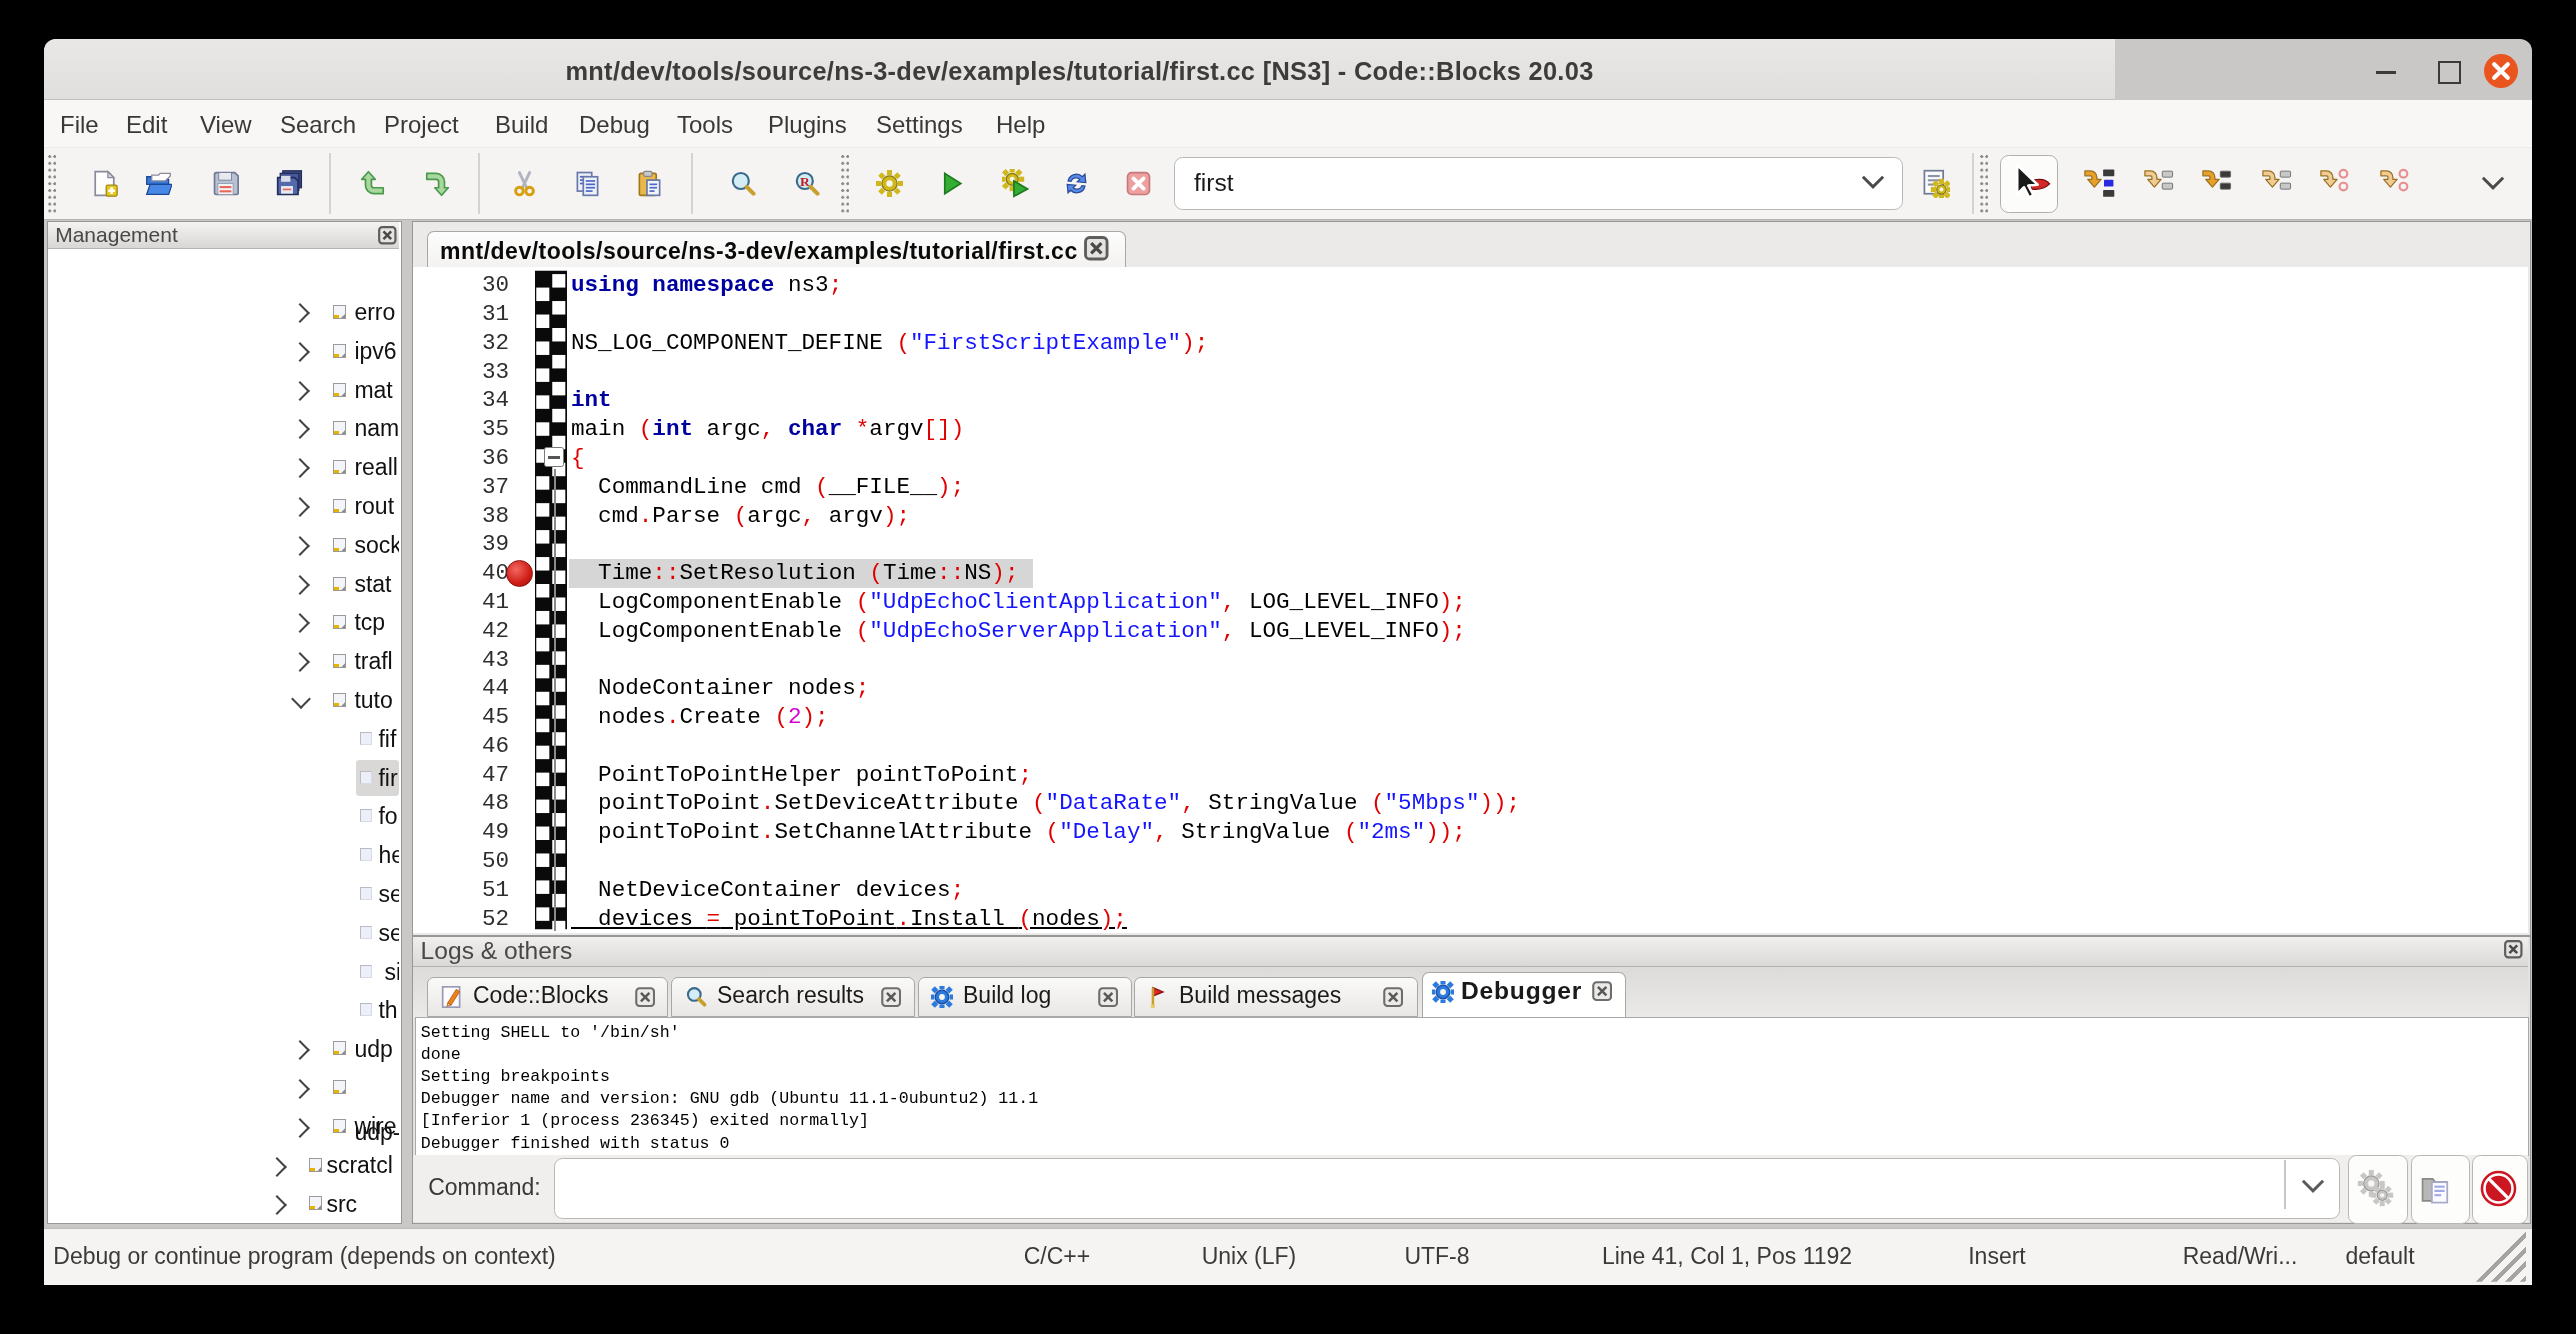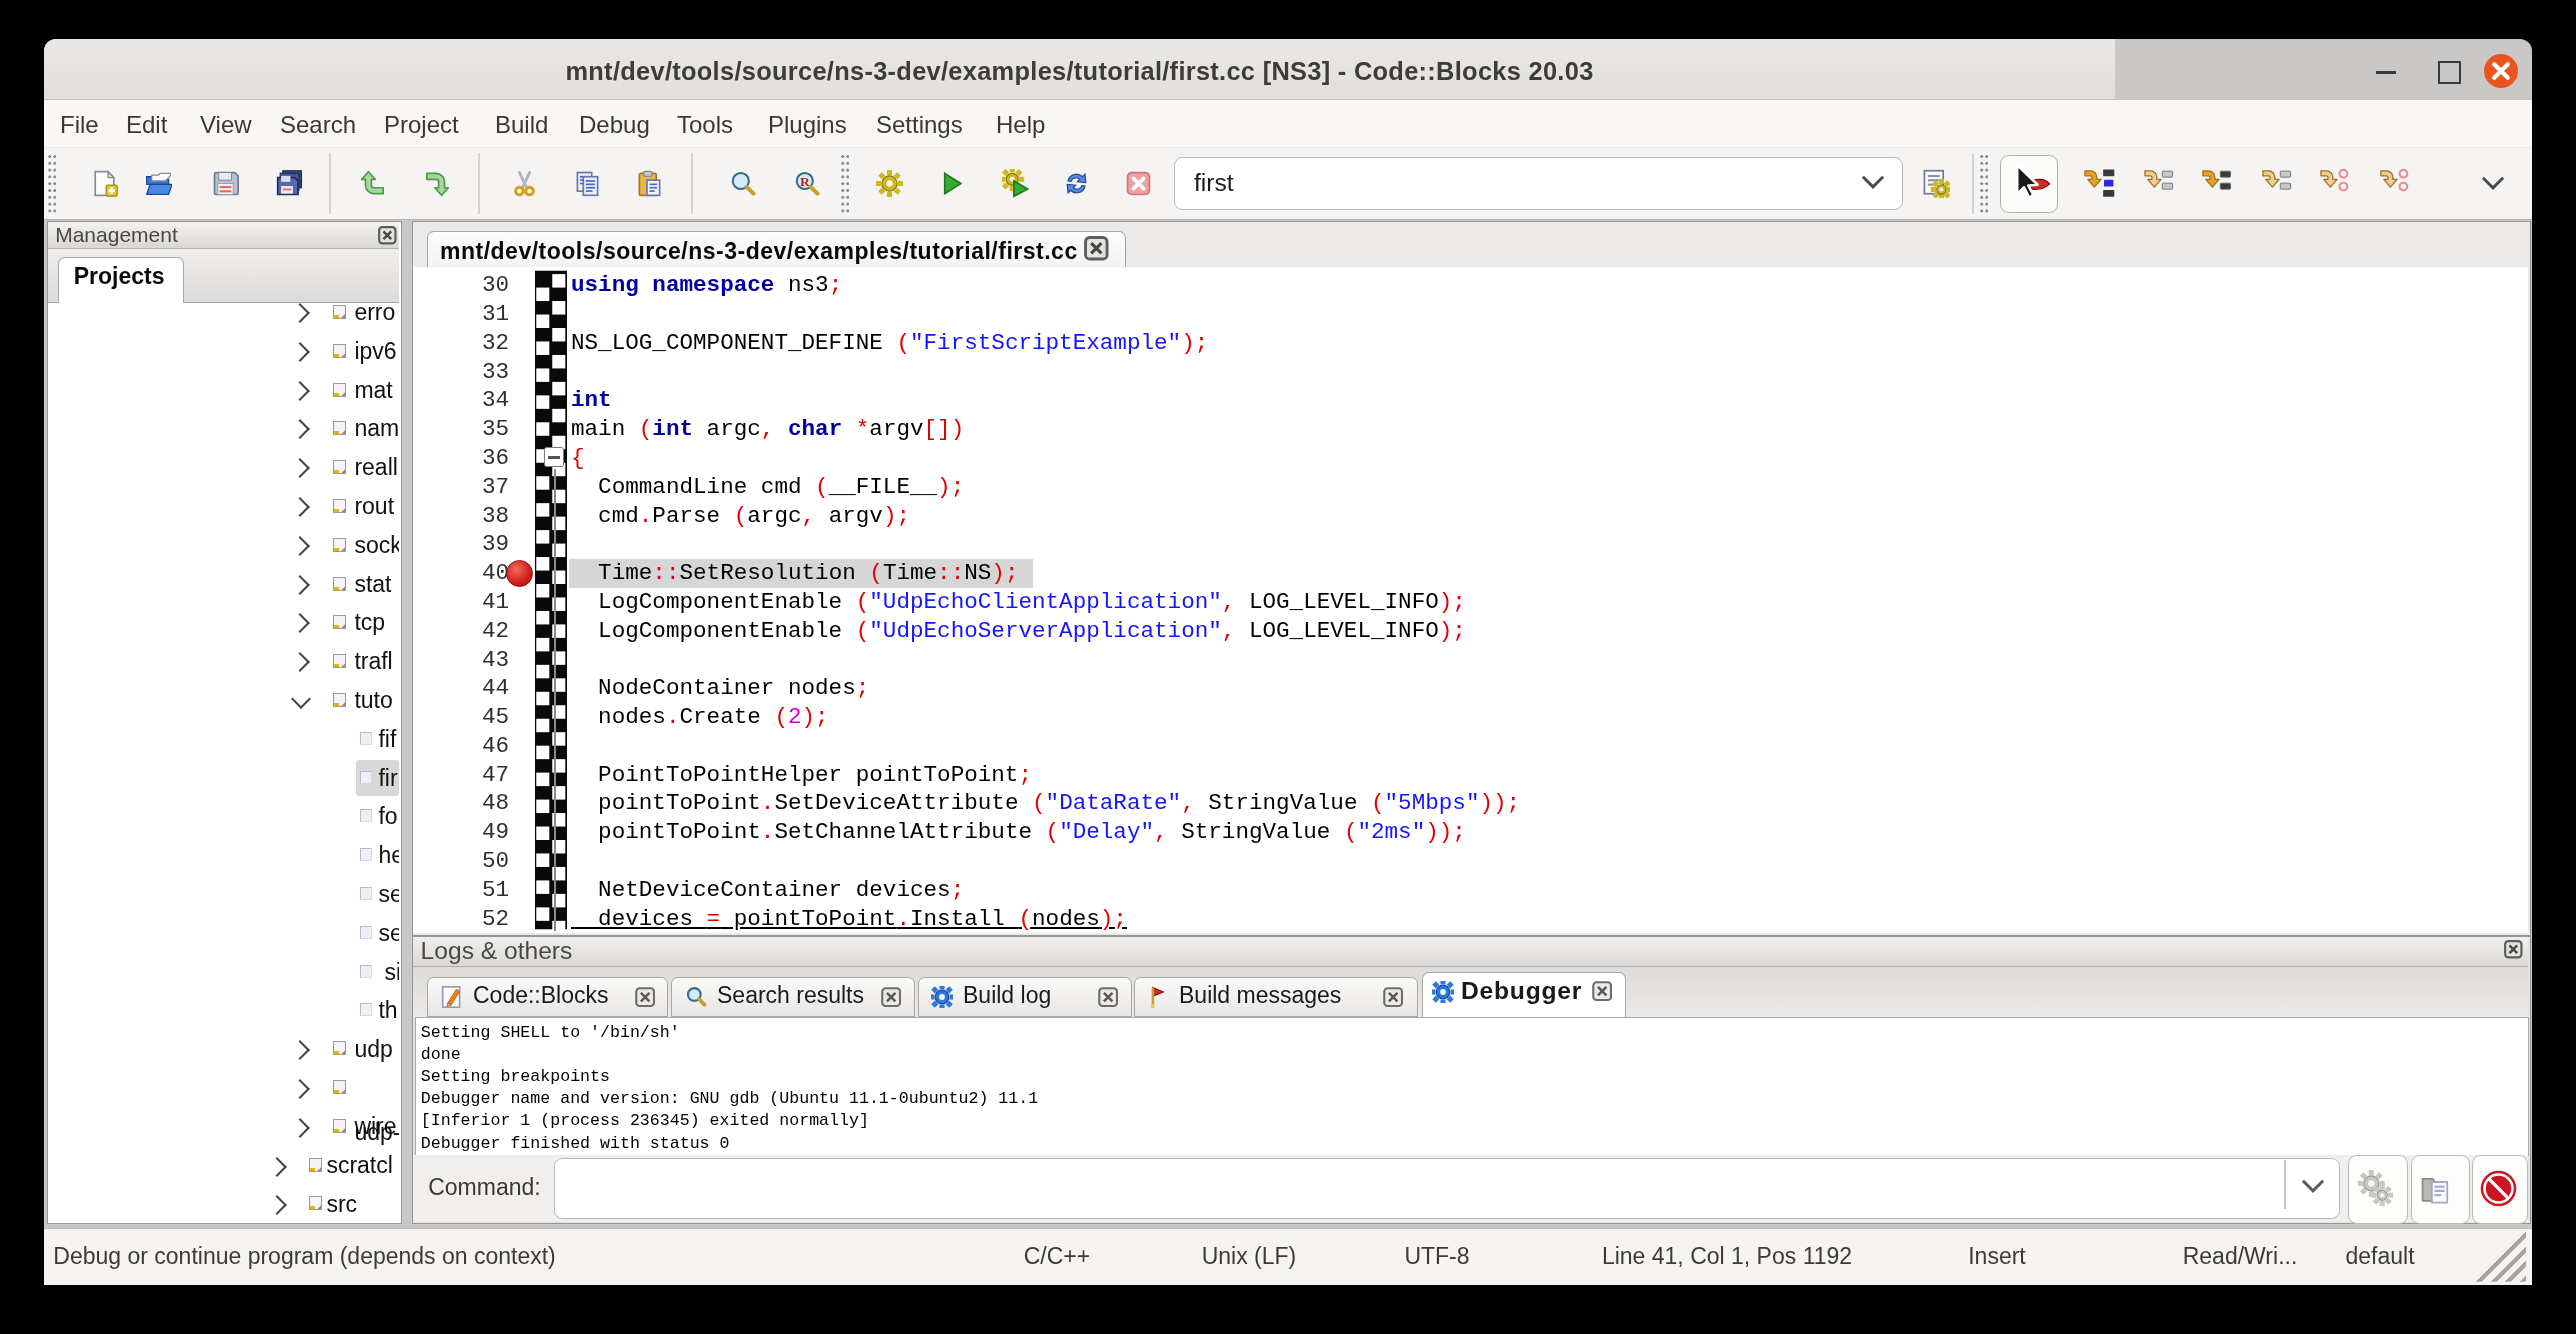--- a/index.html
+++ b/index.html
@@ -251,24 +251,20 @@
       </svg>
   </div>
   <div class="abs" id="mgmt">
     <div class="abs" id="mgmthdr">
       <div class="abs" style="left:6.8px;top:0.8px;font-size:21px;color:#4a4846;">Management</div>
 <svg class="abs" style="left:330px;top:4.2px;" width="18.6" height="18.6" viewBox="0 0 24 24">
           <rect x="1.5" y="1.5" width="21" height="21" rx="4" fill="#e4e3e1" stroke="#5e5d5b" stroke-width="2.8"></rect>
           <path d="M7 7 L17 17 M17 7 L7 17" stroke="#4a4947" stroke-width="3.2"></path>
         </svg>
     </div>
-    <div class="abs" id="mgmttabs">
-      <div class="abs" id="projtab"></div>
-      <div class="abs" style="left:25.4px;top:14.4px;font-size:23px;font-weight:bold;color:#0a0a0a;">Projects</div>
-    </div>
     <div class="abs" id="tree">
 <div class="chev r" style="left:245px;top:3.4px;"></div>
 <div style="position:absolute;left:285px;top:1.7px;width:12.7px;height:14.4px;background:#f4f5fb;border:0.8px solid #9a9a9a;box-sizing:border-box;">
 <div style="position:absolute;left:0px;bottom:0px;width:5.1px;height:3.4px;background:#e8b400;"></div>
 <div style="position:absolute;right:0px;bottom:0px;width:4.2px;height:4.2px;background:#8a8a8a;clip-path:polygon(100% 0,100% 100%,0 100%);"></div>
         </div>
 <div class="trow" style="left:306px;top:-10.2px;line-height:39px;">erro</div>
 <div class="chev r" style="left:245px;top:42px;"></div>
 <div style="position:absolute;left:285px;top:41px;width:12.7px;height:14.4px;background:#f4f5fb;border:0.8px solid #9a9a9a;box-sizing:border-box;">
 <div style="position:absolute;left:0px;bottom:0px;width:5.1px;height:3.4px;background:#e8b400;"></div>

